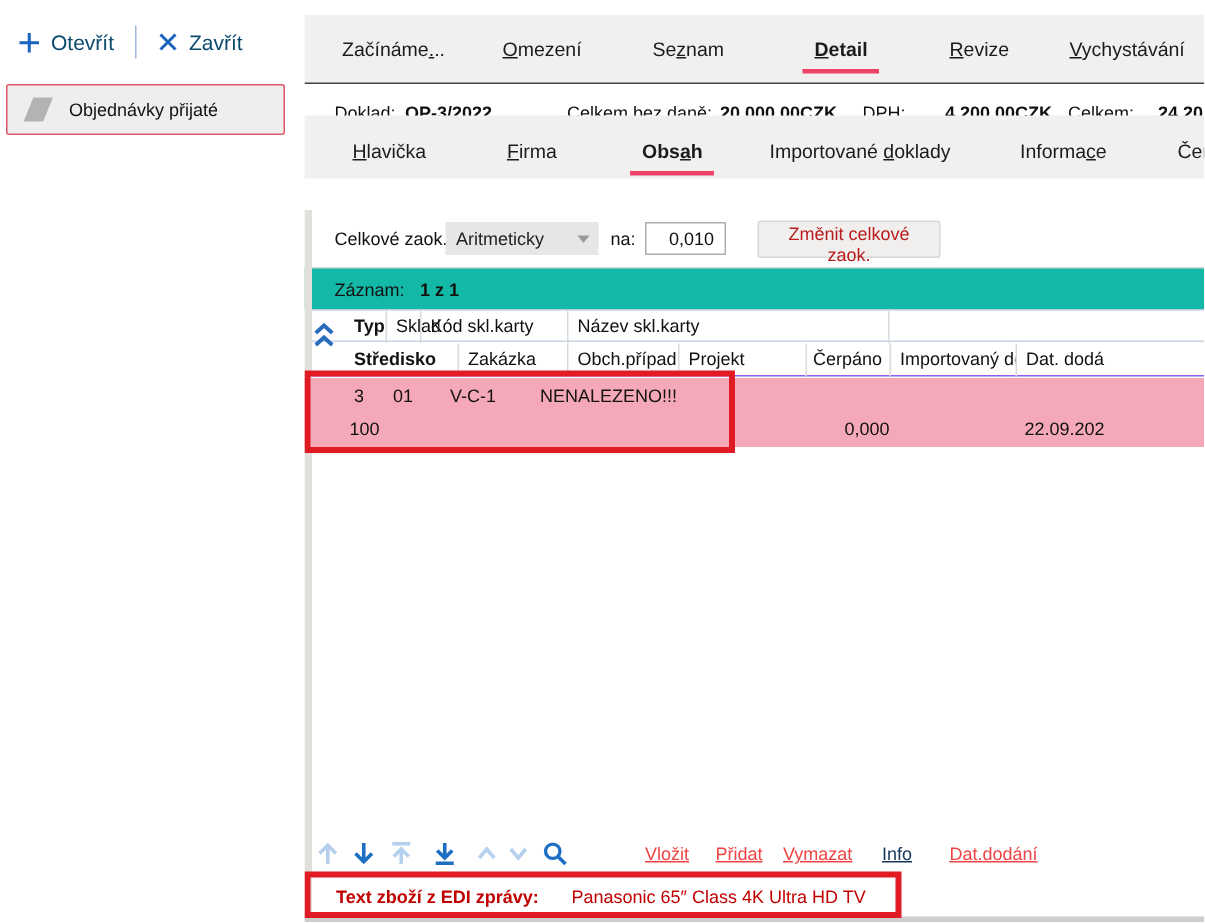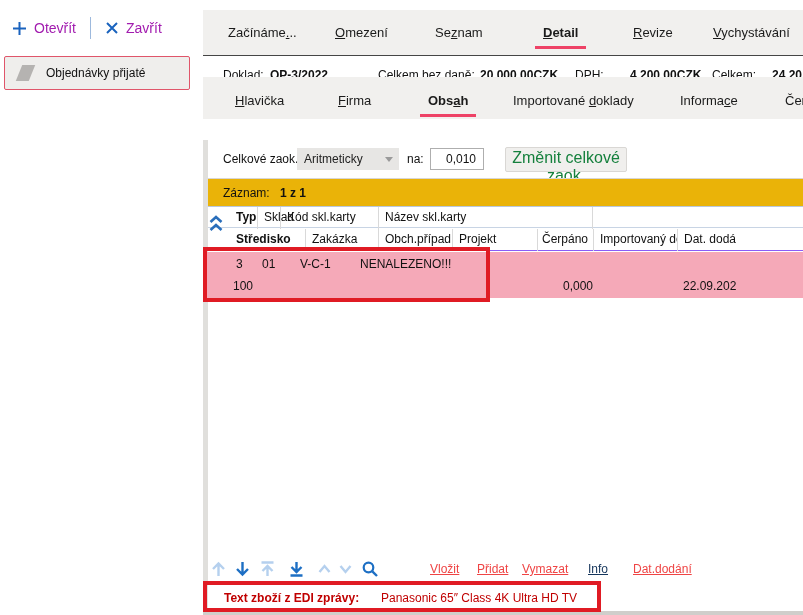--- a/index.html
+++ b/index.html
@@ -2,21 +2,21 @@
 <html><head>
 <meta charset="utf-8">
 <style>
   html,body{margin:0;padding:0;background:#fff;}
   *{box-sizing:border-box;font-family:"Liberation Sans",sans-serif;}
   #canvas{position:relative;width:803px;height:615px;background:#fff;overflow:hidden;}
 
   
   #sidebar{position:absolute;left:0;top:0;width:200px;height:615px;background:#fff;}
   .sb-toolbar{position:absolute;left:8px;top:14px;height:28px;display:flex;align-items:center;}
-  .sb-btn{display:flex;align-items:center;gap:7px;background:none;border:none;color:#a21caf;font-size:14px;cursor:pointer;padding:2px 4px;}
+  .sb-btn{display:flex;align-items:center;gap:7px;background:none;border:none;color:#0c4a6e;font-size:14px;cursor:pointer;padding:2px 4px;}
   .sb-divider{width:1px;height:22px;background:#9db9dd;margin:0 10px;}
   .nav-item{position:absolute;left:4px;top:56px;width:186px;height:34px;background:#efeeec;border:1px solid #e0556a;border-radius:2px;display:flex;align-items:center;cursor:pointer;}
   .para-icon{display:inline-block;width:13px;height:16px;background:#b5b3b1;transform:skewX(-22deg);margin-left:14px;}
   .nav-item span.lbl{margin-left:14px;font-size:12px;color:#111;}
 
   
   #main{position:absolute;left:203px;top:0;width:600px;height:615px;overflow:hidden;background:#fff;}
   .strip{position:absolute;left:0;top:140px;width:5px;height:471px;background:#e0dfdc;z-index:1;}
 
   .tabstrip{position:absolute;left:0;width:600px;background:#f1f0ee;}
@@ -30,23 +30,23 @@
 
   .docrow{position:absolute;left:0;top:57px;width:600px;height:36px;background:#fff;}
   .docrow span{position:absolute;top:11px;font-size:12px;color:#111;white-space:nowrap;}
   .docrow .val{font-weight:bold;}
 
   .formrow{position:absolute;left:0;top:140px;width:600px;height:38px;background:#fff;}
   .formrow .flabel{position:absolute;font-size:12px;color:#111;top:12px;white-space:nowrap;}
   .select{position:absolute;left:94px;top:8px;width:102px;height:22px;background:#e7e6e4;font-size:12px;color:#222;line-height:22px;padding-left:7px;cursor:default;}
   .select .arr{position:absolute;right:6px;top:9px;width:0;height:0;border-left:4px solid transparent;border-right:4px solid transparent;border-top:5px solid #9a9a9a;}
   .txtinput{position:absolute;left:227px;top:8px;width:54px;height:22px;border:1px solid #aeaeae;background:#fff;font-size:12px;text-align:right;padding-right:7px;color:#111;}
-  .graybtn{position:absolute;left:302px;top:7px;width:122px;height:25px;background:#f0efed;border:1px solid #d9d7d4;border-radius:2px;color:#15803d;font-size:16px;cursor:default;}
-
-  .recordrow{position:absolute;left:0;top:178px;width:600px;height:28px;background:#eab308;border-top:1px solid #d8d6d3;font-size:12px;color:#111;}
+  .graybtn{position:absolute;left:302px;top:7px;width:122px;height:25px;background:#f0efed;border:1px solid #d9d7d4;border-radius:2px;color:#b91c1c;font-size:12px;cursor:default;}
+
+  .recordrow{position:absolute;left:0;top:178px;width:600px;height:28px;background:#14b8a6;border-top:1px solid #d8d6d3;font-size:12px;color:#111;}
   .recordrow span{position:absolute;top:7px;}
 
   
   .thead{position:absolute;left:0;width:600px;background:#fff;font-size:12px;color:#111;}
   #theadA{top:206px;height:22px;border-top:1px solid #b9c8dc;border-bottom:1px solid #c8d4e4;}
   #theadB{top:229px;height:22px;border-bottom:1px solid #8b5cf6;}
   .th{position:absolute;top:0;height:22px;line-height:21px;padding-left:6px;border-left:1px solid #d9d9d9;white-space:nowrap;overflow:hidden;}
   .th.first{border-left:none;font-weight:bold;}
   .th.right{text-align:right;padding-right:5px;padding-left:0;}
   .collapse-icon{position:absolute;left:5px;top:214px;z-index:2;cursor:pointer;}

